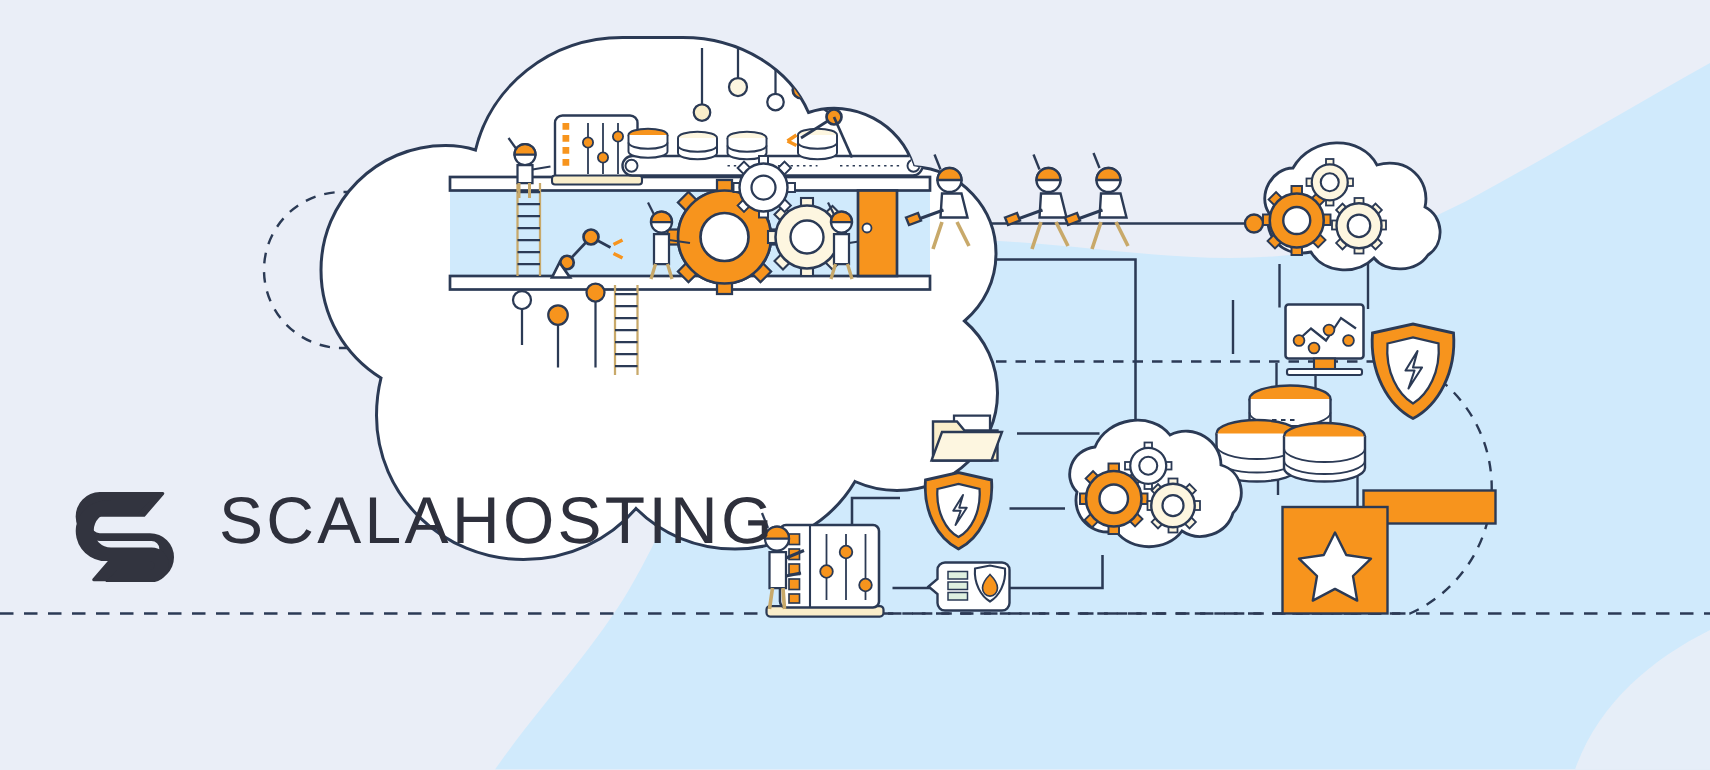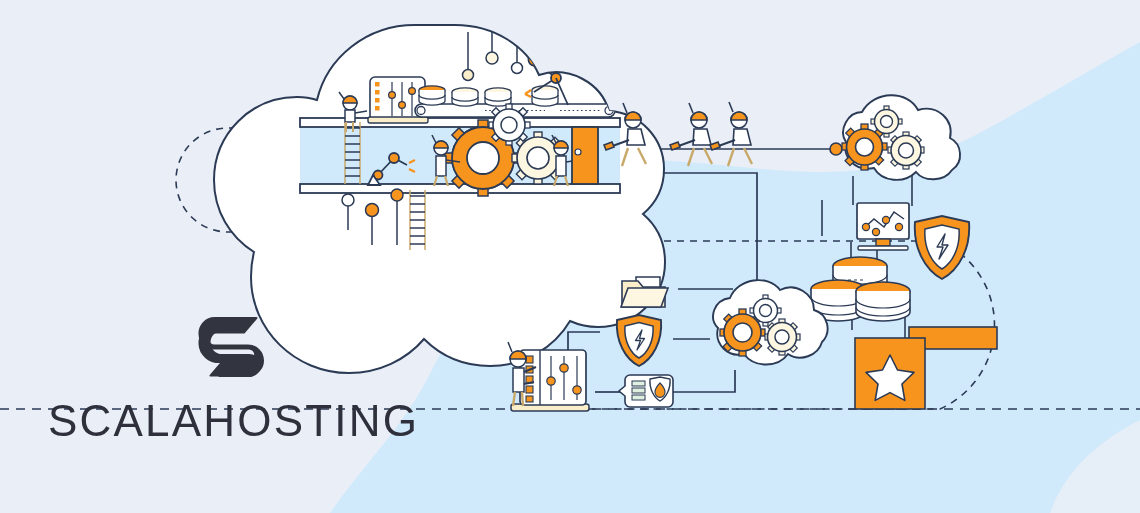--- a/index.html
+++ b/index.html
@@ -4,22 +4,22 @@
 <style>
   html,body{margin:0;padding:0;}
   body{
     width:1140px;height:513px;overflow:hidden;
     font-family:"Liberation Sans", sans-serif;
     background:#eaeef7;
   }
   #stage{position:relative;width:1140px;height:513px;overflow:hidden;}
   #art{position:absolute;left:0;top:0;}
   .logo-wrap{
-    position:absolute;left:48px;top:315px;
-    display:flex;align-items:center;gap:22px;flex-direction:column;
+    position:absolute;left:48px;top:326px;
+    display:flex;align-items:flex-start;gap:22px;
   }
   .logo-text{
     font-family:"Liberation Sans", sans-serif;
     font-size:44px;letter-spacing:2.2px;font-weight:400;
     color:#2e303c;line-height:1;white-space:nowrap;
   }
 </style>
 </head>
 <body>
 

